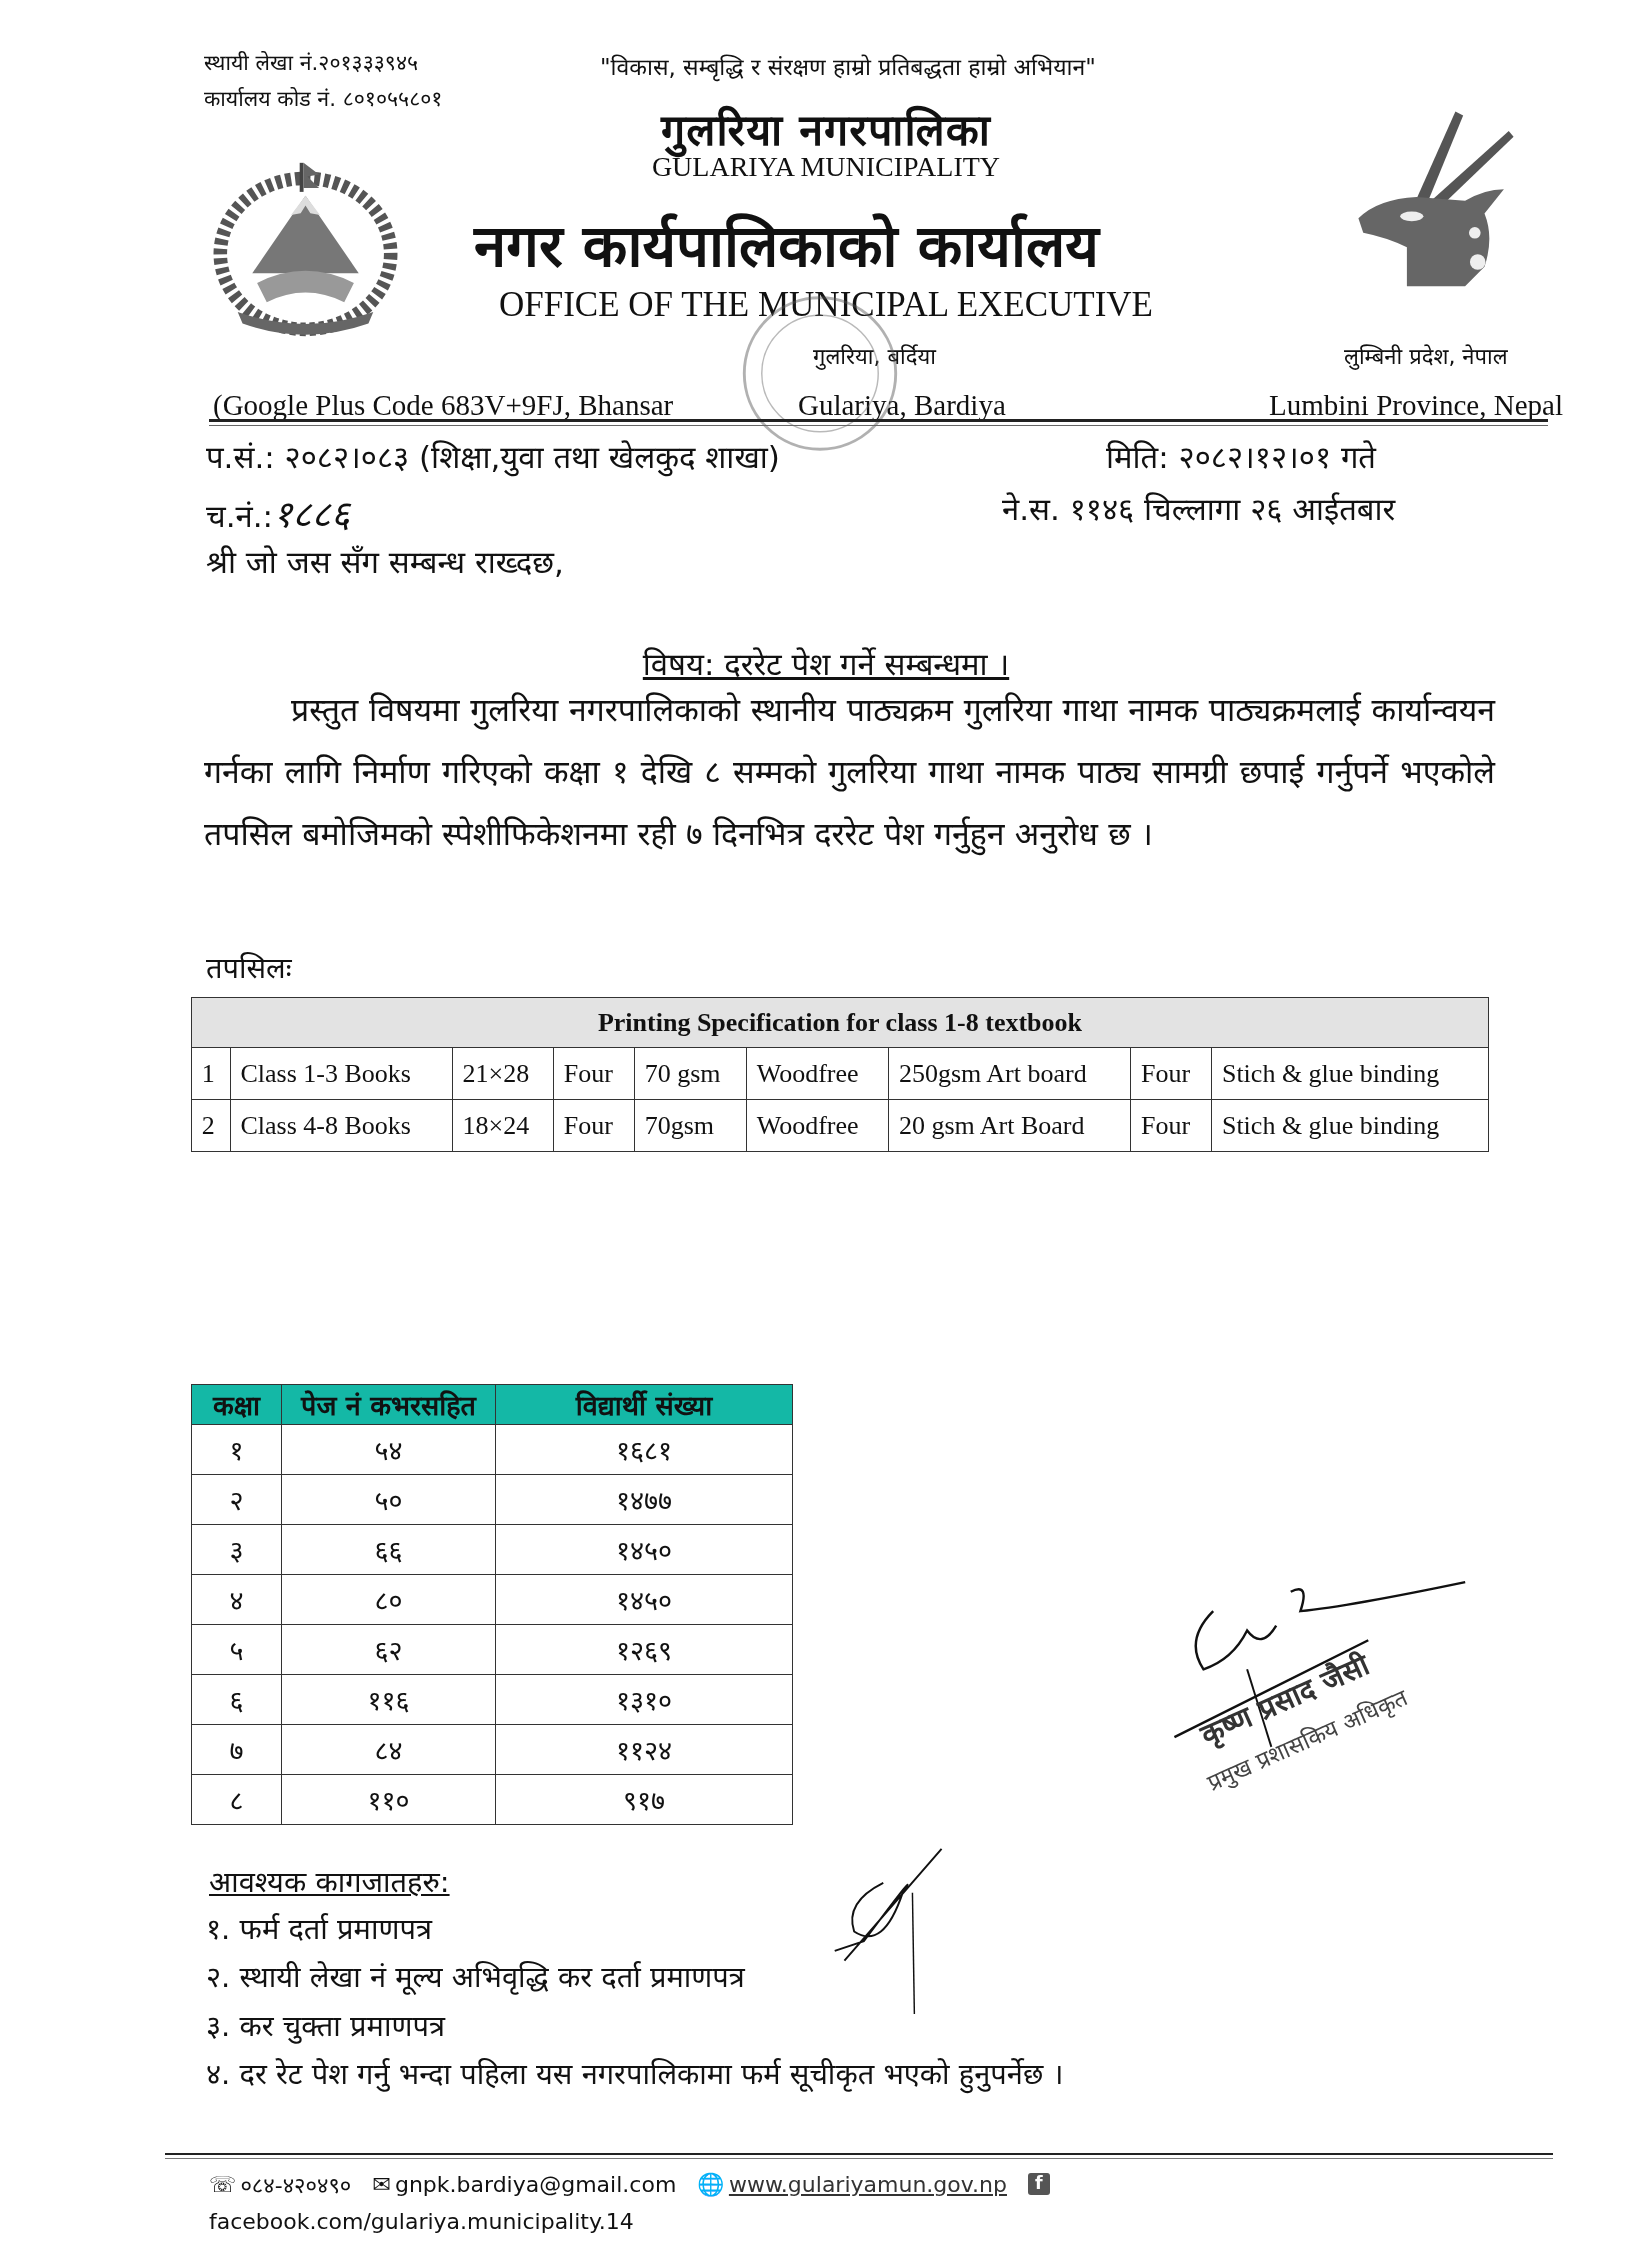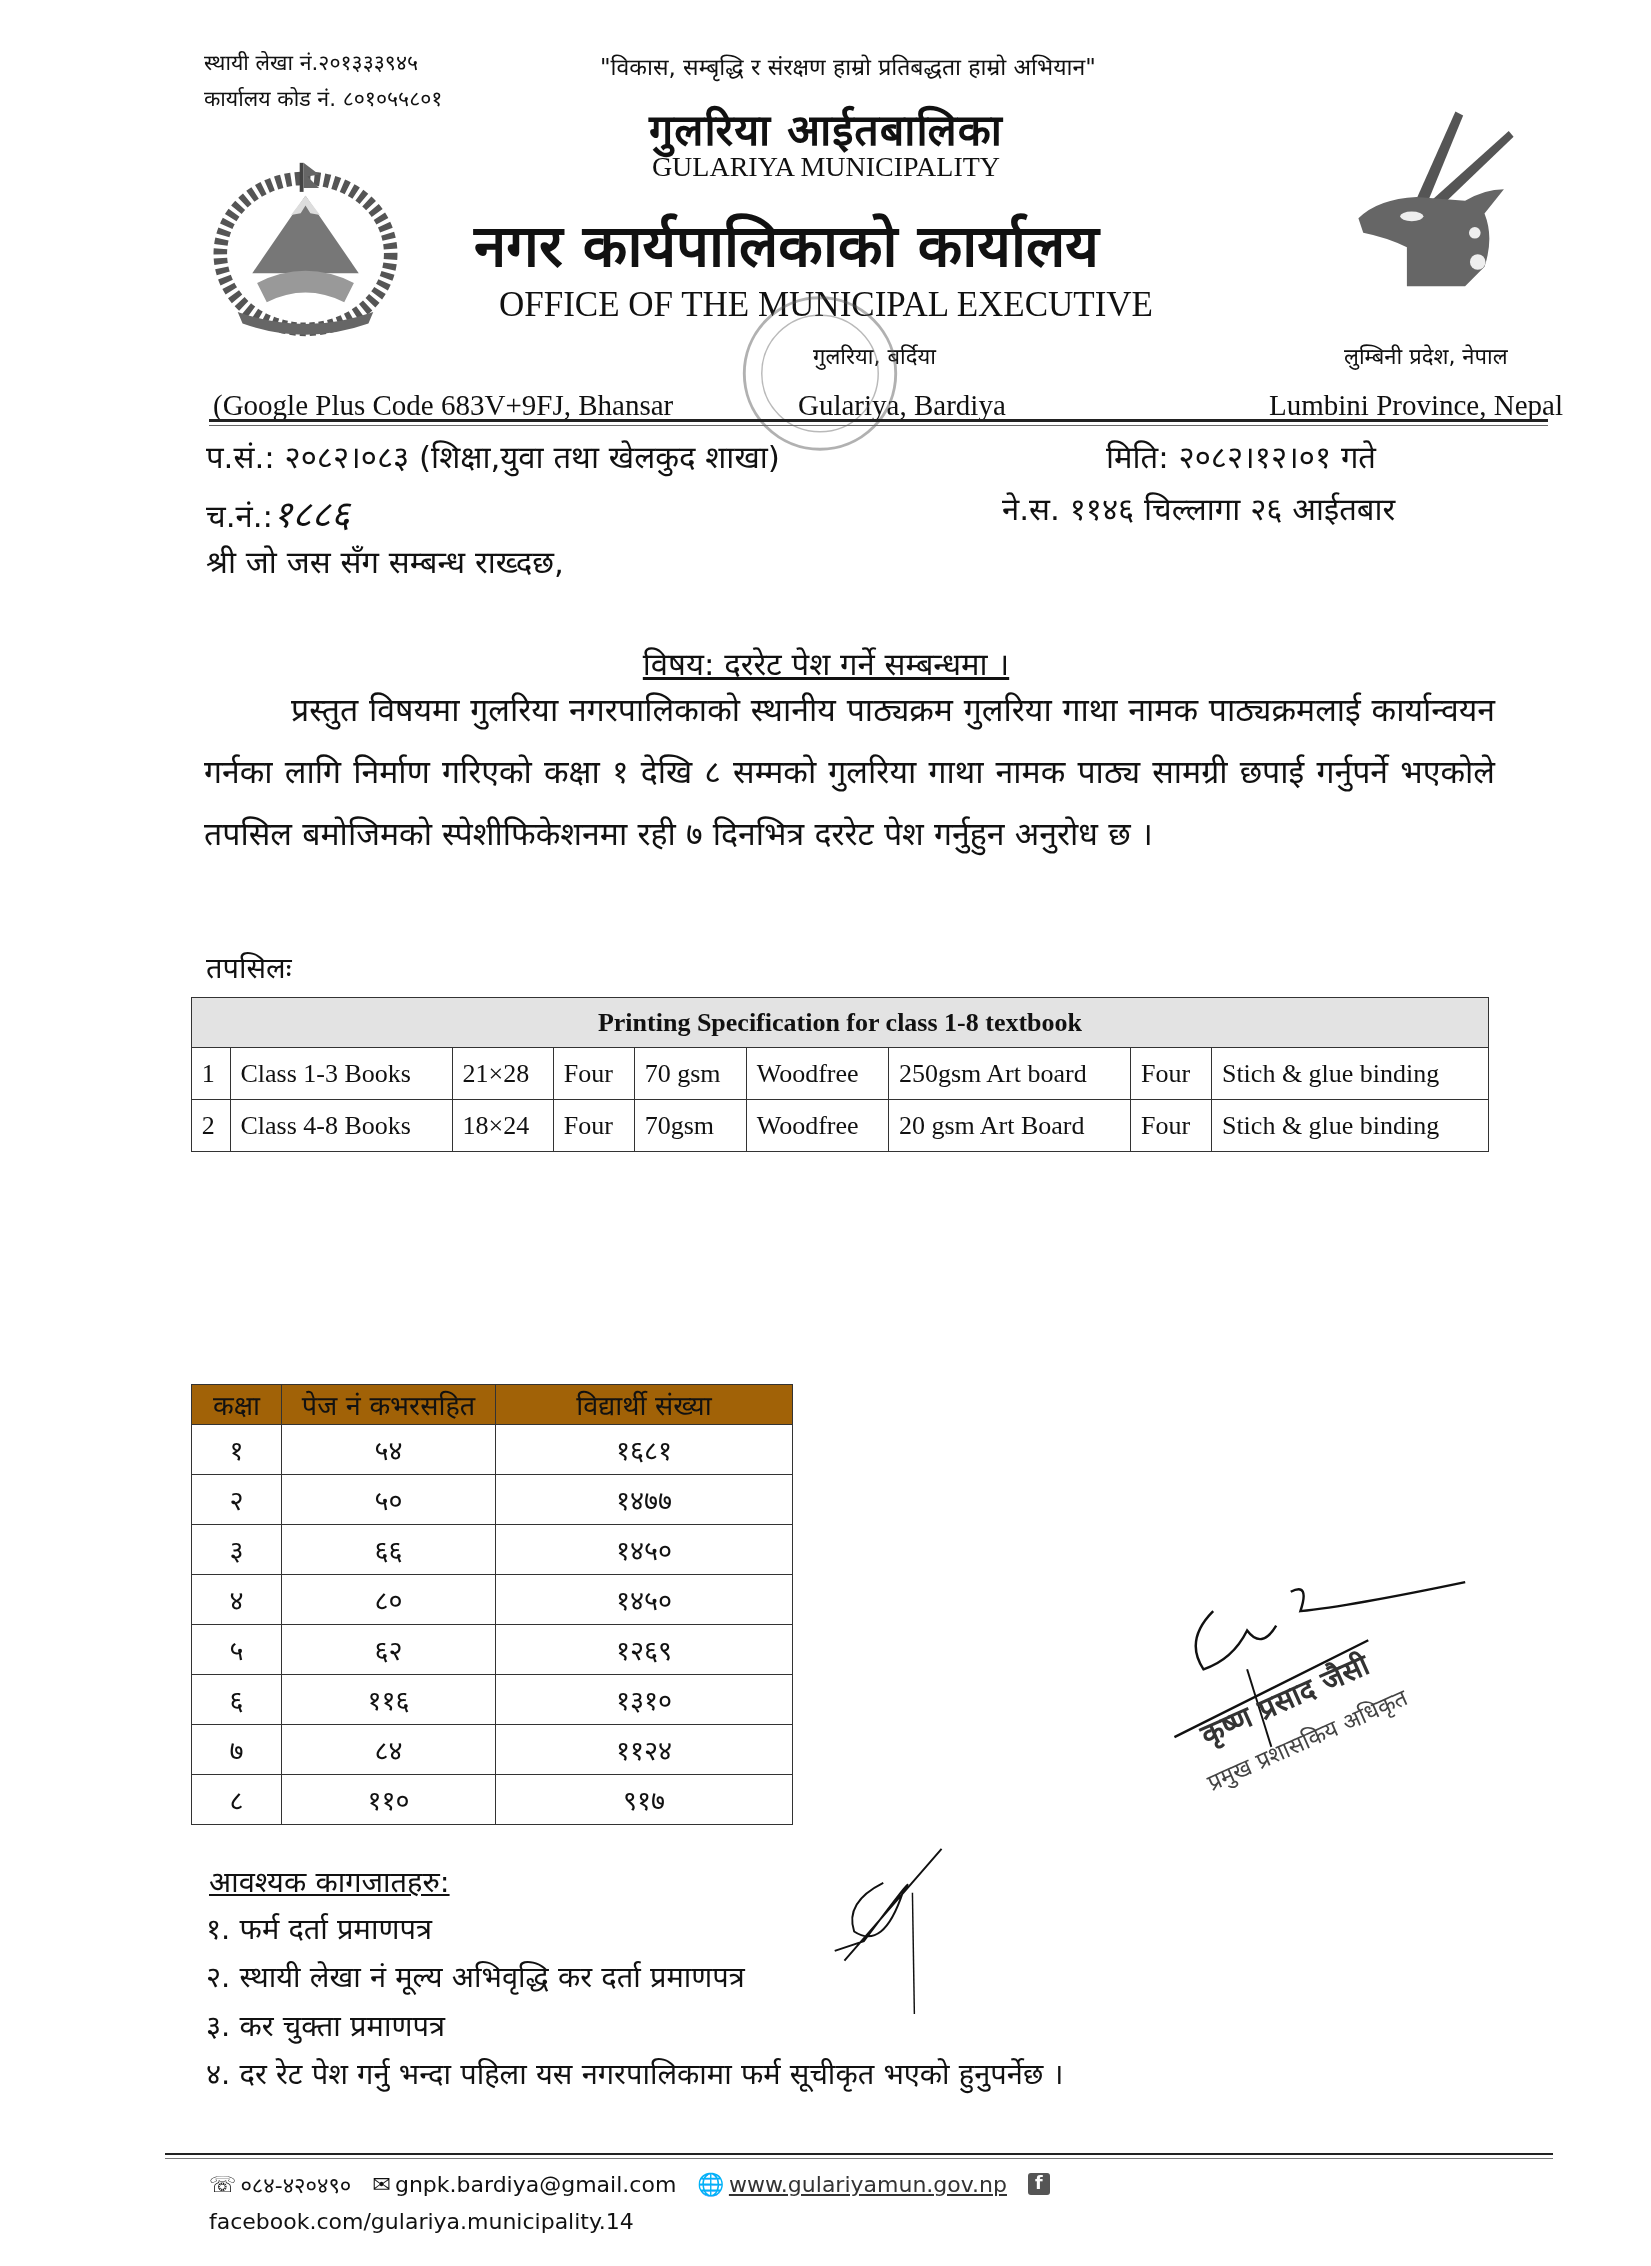--- a/index.html
+++ b/index.html
@@ -30,41 +30,41 @@
   table { border-collapse: collapse; }
   .spec { left: 191px; top: 997px; width: 1298px; font-size: 26px; }
   .spec td, .spec th { border: 1.5px solid #333; vertical-align: top; padding: 3.9px 9.7px; line-height: 43px; }
   .spec th { font-weight: bold; background: #e3e3e3; text-align: center; }
   .spec td { text-align: left; font-weight: normal; }
   .spec .title-row th { padding: 6px; line-height: 37px; }
 
   
   .cls { left: 191px; top: 1384px; width: 602px; font-size: 27px; }
   .cls td, .cls th { border: 1.5px solid #333; text-align: center; height: 49px; padding: 0; }
-  .cls th { background: #a16207; font-weight: normal; height: 39px; }
+  .cls th { background: #14b8a6; font-weight: bold; height: 39px; }
 
   .docs-title { left: 209px; top: 1861px; font-size: 29px; text-decoration: underline; }
   .doc-item { left: 206px; font-size: 29px; }
 
   .footer-rule-1 { left: 165px; width: 1388px; top: 2153px; height: 1.9px; background: #222; }
   .footer-rule-2 { left: 165px; width: 1388px; top: 2158px; height: 1px; background: #777; }
   .footer-line { left: 209px; top: 2169px; font-size: 22px; font-family: "DejaVu Sans", sans-serif; display: flex; align-items: center; gap: 21.3px; }
   .footer-line .item { display: flex; align-items: center; gap: 3.9px; }
   .footer-line .link { text-decoration: underline; color: #333; }
   .footer-fb { left: 209px; top: 2209px; font-size: 22px; font-family: "DejaVu Sans", sans-serif; }
 
   .stamp-text { font-size: 25px; color: #444; }
 </style>
 </head>
 <body>
 
 <div class="abs dev reg-line" style="top:47px">स्थायी लेखा नं.२०१३३३९४५</div>
 <div class="abs dev reg-line" style="top:83px">कार्यालय कोड नं. ८०१०५५८०१</div>
 <div class="abs dev motto">"विकास, सम्बृद्धि र संरक्षण हाम्रो प्रतिबद्धता हाम्रो अभियान"</div>
-<div class="abs dev muni-np">गुलरिया आईतबालिका</div>
+<div class="abs dev muni-np">गुलरिया नगरपालिका</div>
 <div class="abs muni-en">GULARIYA MUNICIPALITY</div>
 <div class="abs dev office-np">नगर कार्यपालिकाको कार्यालय</div>
 <div class="abs office-en">OFFICE OF THE MUNICIPAL EXECUTIVE</div>
 
 <div class="abs" style="left:199px; top:157px; width:213px; height:184px;">
   <svg width="213" height="184" viewBox="0 0 220 190">
     <ellipse cx="110" cy="100" rx="88" ry="78" fill="none" stroke="#555" stroke-width="14" stroke-dasharray="6 4"></ellipse>
     <polygon points="55,120 110,40 165,120" fill="#777"></polygon>
     <polygon points="95,60 110,40 125,60 115,58 110,50 105,58" fill="#ddd"></polygon>
     <path d="M60 130 Q110 105 160 130 L150 150 Q110 130 70 150 Z" fill="#999"></path>

